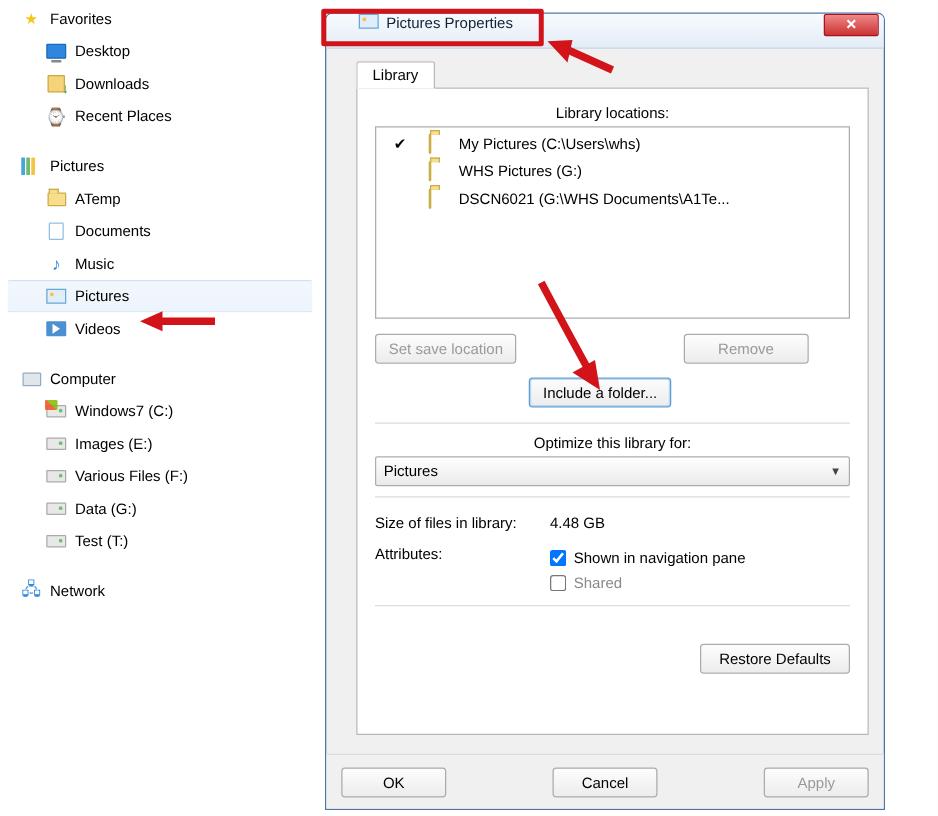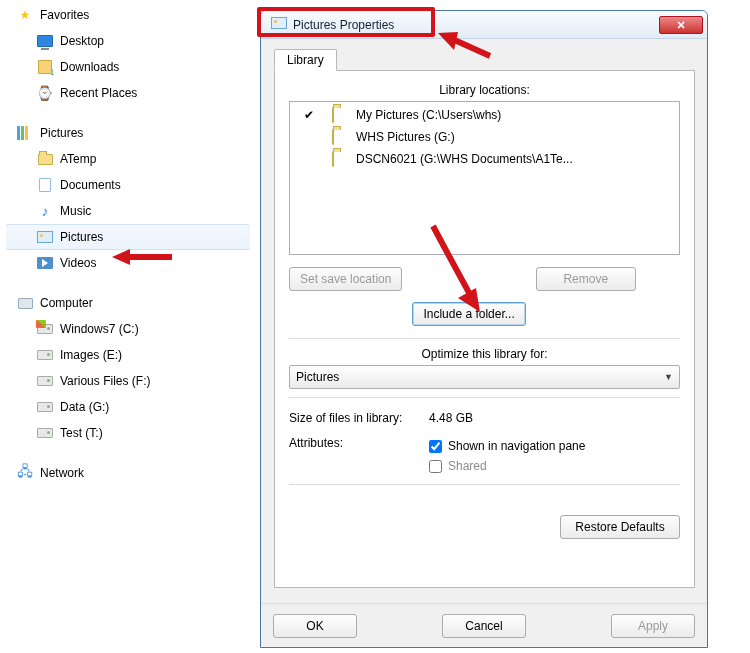--- a/index.html
+++ b/index.html
@@ -49,33 +49,33 @@
 .i-rp  { color: #2e86de; font-size: 14px; }
 
 
 .dialog {
   position: absolute; left: 260px; top: 10px; width: 448px; height: 638px;
   border: 1px solid #4e74a1; border-radius: 6px 6px 0 0; overflow: hidden;
   box-shadow: 0 0 0 1px #e6eef6 inset;
   background: #f0f0f0;
 }
 .titlebar {
-  height: 28px; display: flex; align-items: center; padding: 0 4px 0 10px;
+  height: 28px; display: flex; padding: 0 4px 0 26px;
   background: linear-gradient(#f7fbff, #e3ecf5);
   border-bottom: 1px solid #c2d4e6;
 }
 .titlebar .t-ico { margin-right: 6px; }
 .titlebar .t-txt { color: #123; flex: 1; }
 .close-btn {
   width: 44px; height: 18px; background: linear-gradient(#e88, #c33);
   border: 1px solid #a12; border-radius: 2px; color: #fff; text-align: center;
   font-weight: bold; line-height: 16px; font-size: 11px;
 }
 
-.dialog-body { padding: 8px 12px 0 13px; height: calc(100% - 28px - 44px); }
+.dialog-body { padding: 8px 12px 0 24px; height: calc(100% - 28px - 44px); }
 
 .tabs { height: 24px; display: flex; align-items: flex-end; margin-bottom: -1px; }
 .tab {
   background: #fff; border: 1px solid #b8b8b8; border-bottom: 1px solid #fff;
   border-radius: 2px 2px 0 0; padding: 3px 12px; font-size: 12px;
 }
 
 .tab-panel {
   background: #fff; border: 1px solid #b8b8b8; padding: 12px 14px;
   height: 518px;

